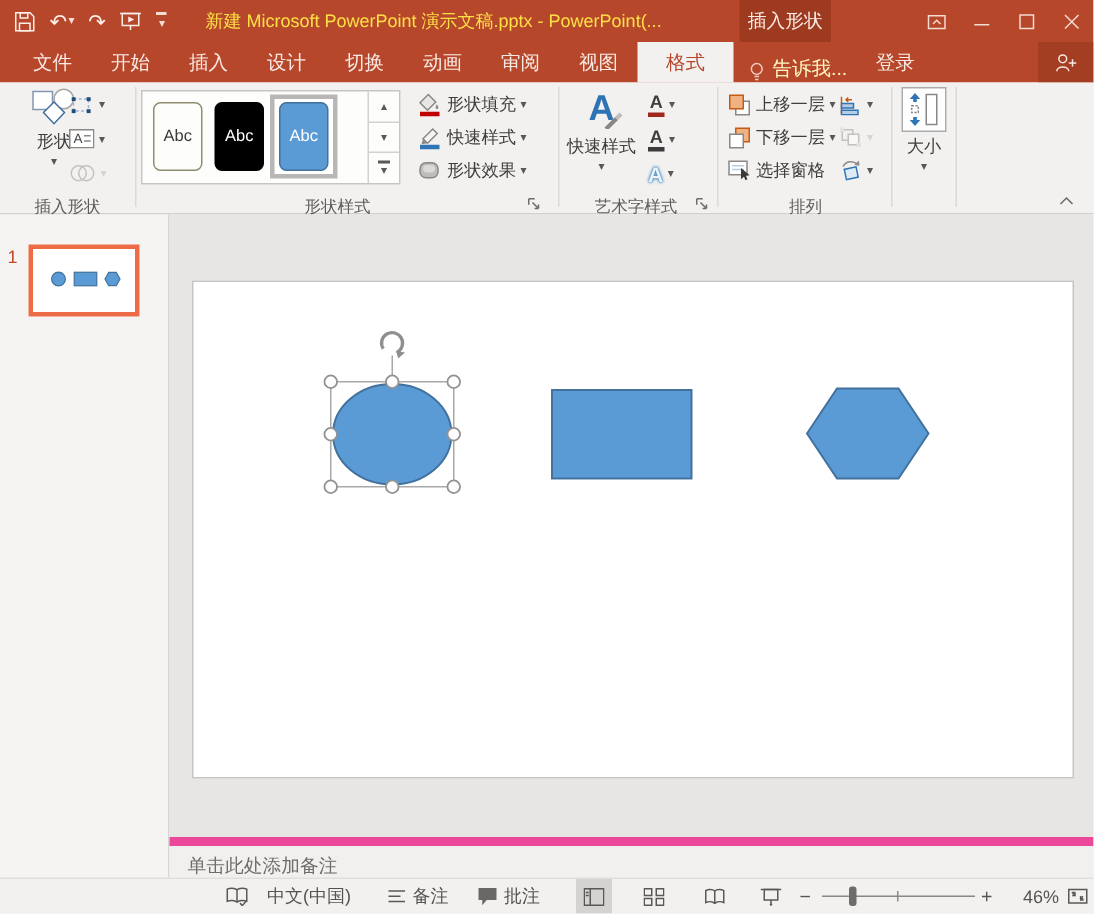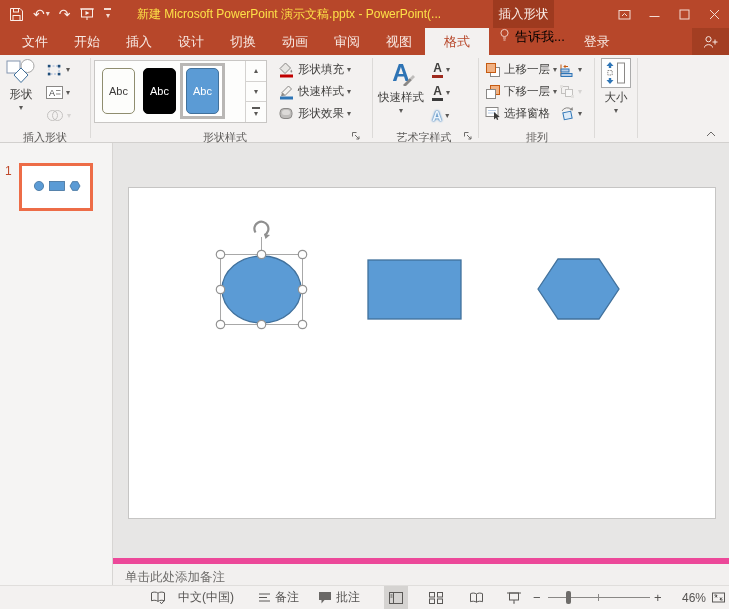--- a/index.html
+++ b/index.html
@@ -13,21 +13,21 @@
   .qbtn{display:flex;align-items:center;gap:1px;cursor:default}
   .uglyph{font-size:14px;line-height:1;color:#FCEFEA}
   .title{font-size:12px;white-space:nowrap;color:#fde047}
   .ctx{position:absolute;left:493px;top:0;width:61px;height:28px;background:#9E3A1F;color:#FAEDE7;font-size:12.5px;display:flex;align-items:center;justify-content:center}
   .winctl{position:absolute;right:0;top:0;height:28px;display:flex}
   .winbtn{width:30px;height:28px;display:flex;align-items:center;justify-content:center}
   
   .tabrow{position:absolute;left:0;top:28px;width:729px;height:27px;background:#B7472A;display:flex;align-items:stretch;color:#F8E9E3;font-size:13px;padding-left:9px}
   .tab{display:flex;align-items:center;padding:0 13px;white-space:nowrap}
   .tab.active{background:#F3F1F0;color:#B7472A;padding:0 19px}
-  .tellme{display:flex;align-items:flex-start;gap:5px;padding:0 10px;color:#000000;white-space:nowrap}
+  .tellme{display:flex;align-items:flex-end;gap:5px;padding:0 10px;color:#fef9c3;white-space:nowrap}
   .signin{display:flex;align-items:center;padding:0 9px;white-space:nowrap}
   .share{display:flex;align-items:center;gap:5px;padding:0 11px;background:#A33E22;margin-left:auto;white-space:nowrap}
   
   .ribbon{position:absolute;left:0;top:55px;width:729px;height:88px;background:#F3F1F0;border-bottom:1px solid #D2D0CE;font-size:11.5px;color:#3F3E3C}
   .sep{position:absolute;top:3px;width:1px;height:80px;background:#DCDAD8}
   .grp-label{position:absolute;top:75px;font-size:11px;color:#5E5C5A;text-align:center;white-space:nowrap}
   .bigbtn{position:absolute;top:3px;display:flex;flex-direction:column;align-items:center;gap:2px;cursor:default}
   .sbtn{position:absolute;height:21px;display:flex;align-items:center;gap:3px;padding:0 2px;white-space:nowrap;cursor:default}
   .car{font-size:8px;color:#5A5856;line-height:1}
   .car-lt{font-size:8px;color:#B3B1AF;line-height:1}
@@ -143,21 +143,21 @@
         <circle cx="5.5" cy="4.2" r="2.6" fill="none" stroke="#F8E9E3"></circle>
         <path d="M1.5 12.5 C1.5 8.7 9.5 8.7 9.5 12.5" fill="none" stroke="#F8E9E3"></path>
         <path d="M12 4.5 v5 M9.5 7 h5" stroke="#F8E9E3"></path>
       </svg>
 
   </div>
 </div>
 
 <div class="ribbon">
 
-  <div class="bigbtn" style="left:2px;width:38px">
+  <div class="bigbtn" style="left:17px;width:38px">
     <svg width="30" height="27" viewBox="0 0 30 27">
       <rect x="1" y="3" width="13" height="12" fill="#FFF" stroke="#8496B0"></rect>
       <circle cx="21.5" cy="8" r="6.5" fill="#FFF" stroke="#A6A6A6"></circle>
       <path d="M15 10 L22 17 L15 24.5 L8 17 Z" fill="#FFF" stroke="#41719C"></path>
     </svg>
     <span>形状</span>
     <span class="car">▾</span>
   </div>
   <div class="sbtn" style="left:44px;top:4px">
     <svg width="17" height="14" viewBox="0 0 17 14">

